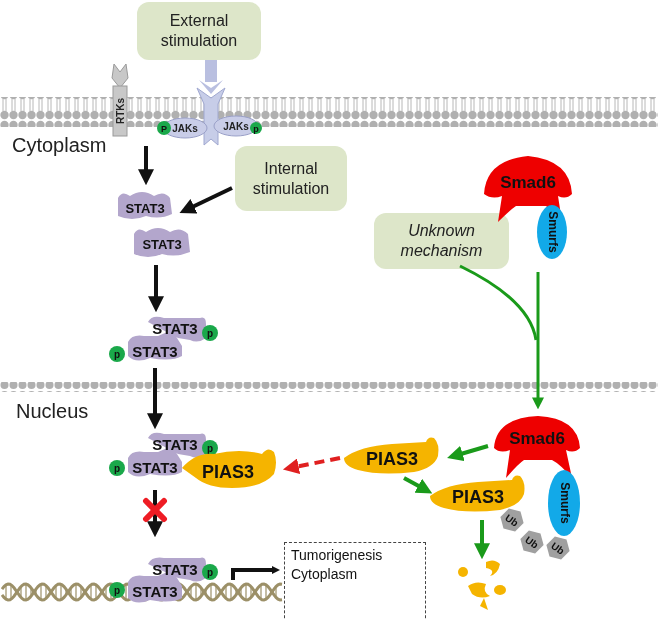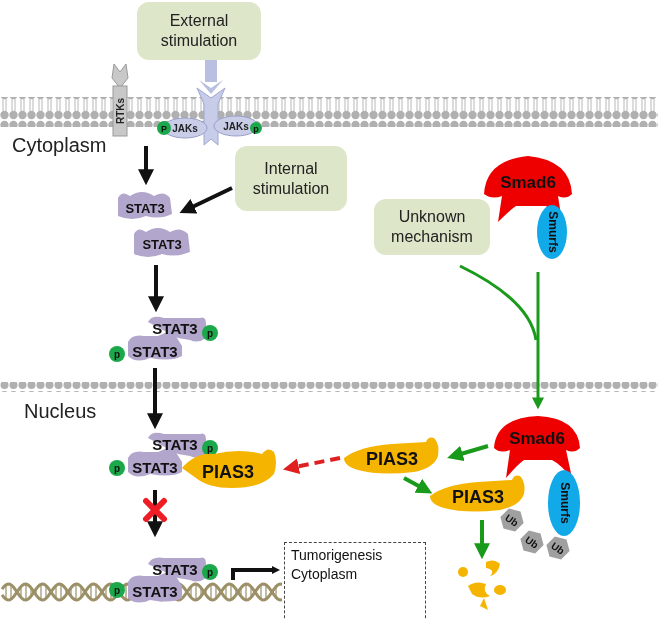--- a/index.html
+++ b/index.html
@@ -11,25 +11,25 @@
   .outcomes{position:absolute;left:284px;top:505px;width:142px;height:86px;border:1.5px dashed #444;box-sizing:border-box;padding:3px 0 0 6px;font-size:14px;line-height:19px;color:#111;margin-top:37px;}
   .outcomes div{white-space:nowrap;}
 </style>
 </head>
 <body>
 
 <div class="box" style="left:137px;top:2px;width:124px;height:58px;">External
 stimulation</div>
 <div class="box" style="left:235px;top:146px;width:112px;height:65px;">Internal
 stimulation</div>
-<div class="box" style="left:374px;top:199px;width:116px;height:56px;">Unknown
+<div class="box" style="left:374px;top:213px;width:135px;height:56px;font-style:italic;">Unknown
 mechanism</div>
 
 <div class="region" style="left:12px;top:134px;">Cytoplasm</div>
-<div class="region" style="left:24px;top:400px;">Nucleus</div>
+<div class="region" style="left:16px;top:400px;">Nucleus</div>
 
 <svg width="658" height="619" viewBox="0 0 658 619">
   <defs>
     <marker id="ahBlack" markerWidth="4" markerHeight="4" refX="2.2" refY="2" orient="auto" markerUnits="strokeWidth">
       <path d="M0,0 L4,2 L0,4 Z" fill="#111"></path>
     </marker>
     <marker id="ahGreen" markerWidth="4" markerHeight="4" refX="2.2" refY="2" orient="auto" markerUnits="strokeWidth">
       <path d="M0,0 L4,2 L0,4 Z" fill="#1a9a1a"></path>
     </marker>
     <marker id="ahRed" markerWidth="4" markerHeight="4" refX="2.2" refY="2" orient="auto" markerUnits="strokeWidth">

